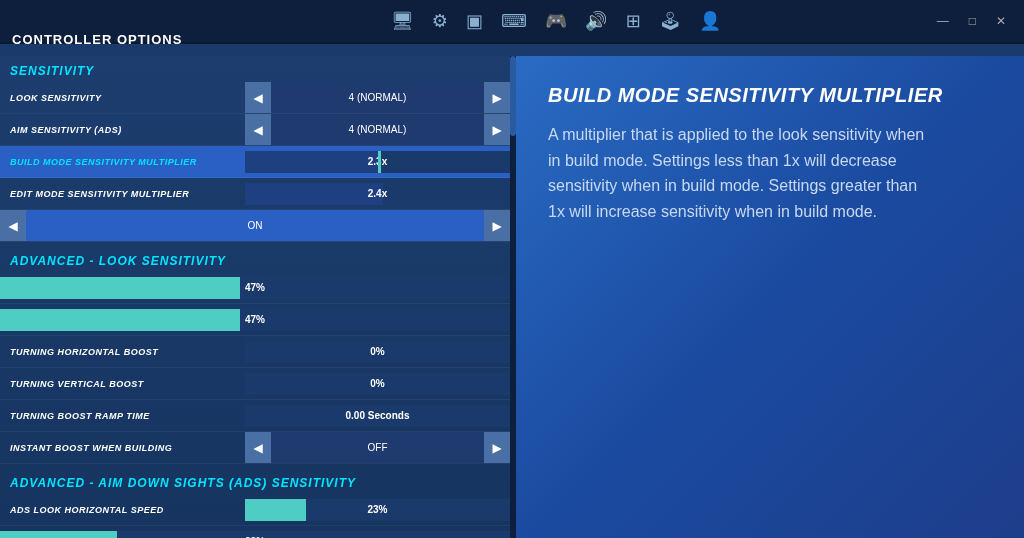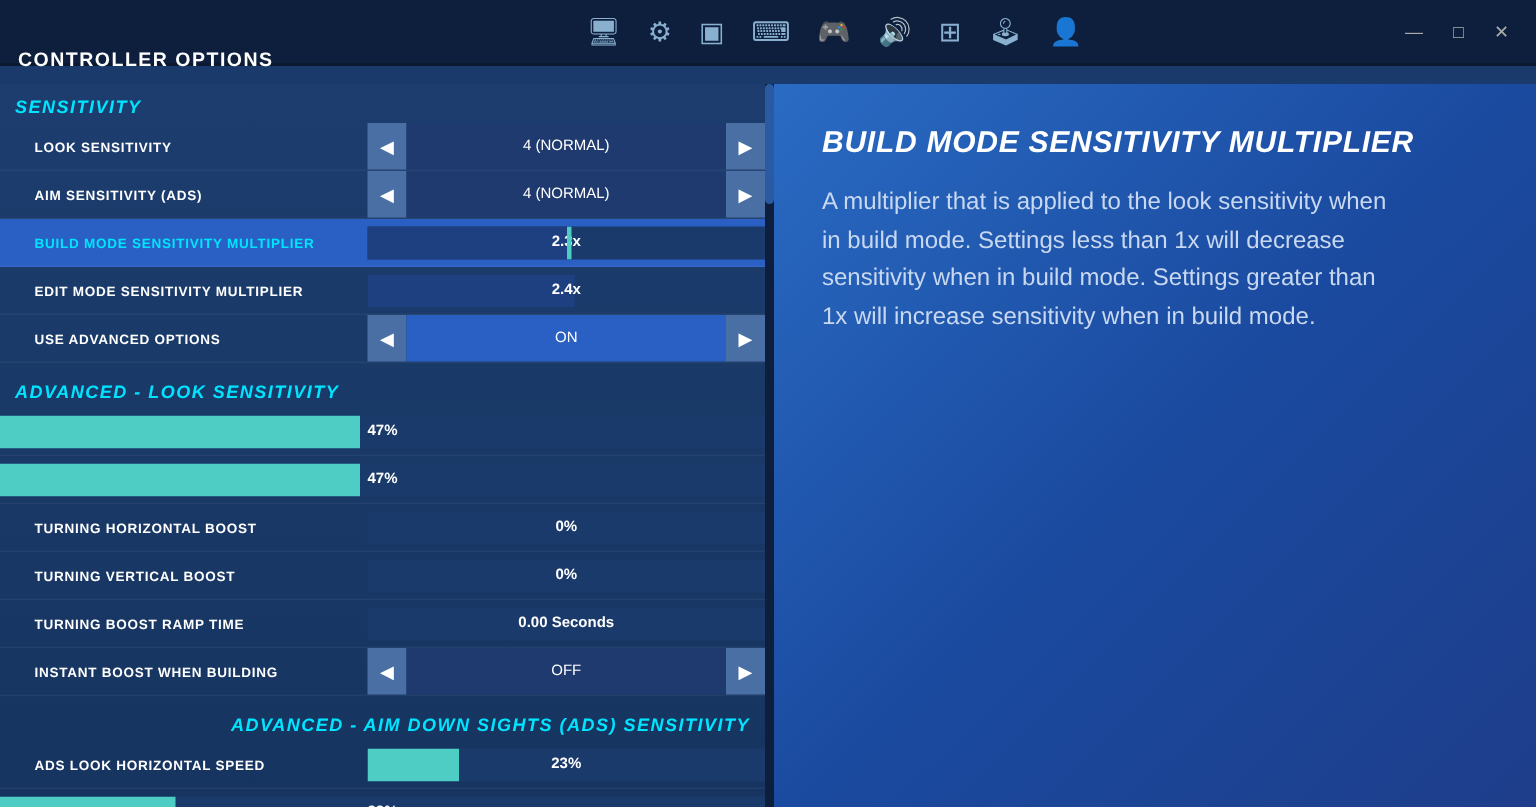--- a/index.html
+++ b/index.html
@@ -94,23 +94,24 @@
     }
     .setting-row.highlighted {
       background: #2a5fc4;
     }
     .setting-label {
       color: white;
       font-size: 9px;
       font-weight: 700;
       letter-spacing: 0.5px;
       text-transform: uppercase;
-      padding-left: 23px;
+      padding-left: 10px;
       width: 245px;
       flex-shrink: 0;
+      font-style: italic;
     }
     .setting-label.cyan {
       color: #00e5ff;
     }
 
     
     .slider-control {
       flex: 1;
       height: 100%;
       display: flex;
@@ -280,21 +281,20 @@
       <div class="setting-label">EDIT MODE SENSITIVITY MULTIPLIER</div>
       <div class="slider-control">
         <div class="slider-track">
           <div class="slider-fill dark-blue" style="width:52%;"></div>
           <span class="slider-text">2.4x</span>
         </div>
       </div>
     </div>
 
     <div class="setting-row">
-      <div class="setting-label">USE ADVANCED OPTIONS</div>
       <div class="arrow-control">
         <div class="arrow-btn">◀</div>
         <div class="arrow-value on">ON</div>
         <div class="arrow-btn">▶</div>
       </div>
     </div>
 
     <div class="section-header" style="padding-top:12px;">ADVANCED - LOOK SENSITIVITY</div>
 
     <div class="setting-row">
@@ -344,21 +344,21 @@
 
     <div class="setting-row">
       <div class="setting-label">INSTANT BOOST WHEN BUILDING</div>
       <div class="arrow-control">
         <div class="arrow-btn">◀</div>
         <div class="arrow-value">OFF</div>
         <div class="arrow-btn">▶</div>
       </div>
     </div>
 
-    <div class="section-header" style="padding-top:12px;text-align:right;">ADVANCED - AIM DOWN SIGHTS (ADS) SENSITIVITY</div>
+    <div class="section-header" style="padding-top:12px;">ADVANCED - AIM DOWN SIGHTS (ADS) SENSITIVITY</div>
 
     <div class="setting-row">
       <div class="setting-label">ADS LOOK HORIZONTAL SPEED</div>
       <div class="slider-control">
         <div class="slider-track">
           <div class="slider-fill" style="width:23%; background:#4ecdc4;"></div>
           <span class="slider-text">23%</span>
         </div>
       </div>
     </div>

